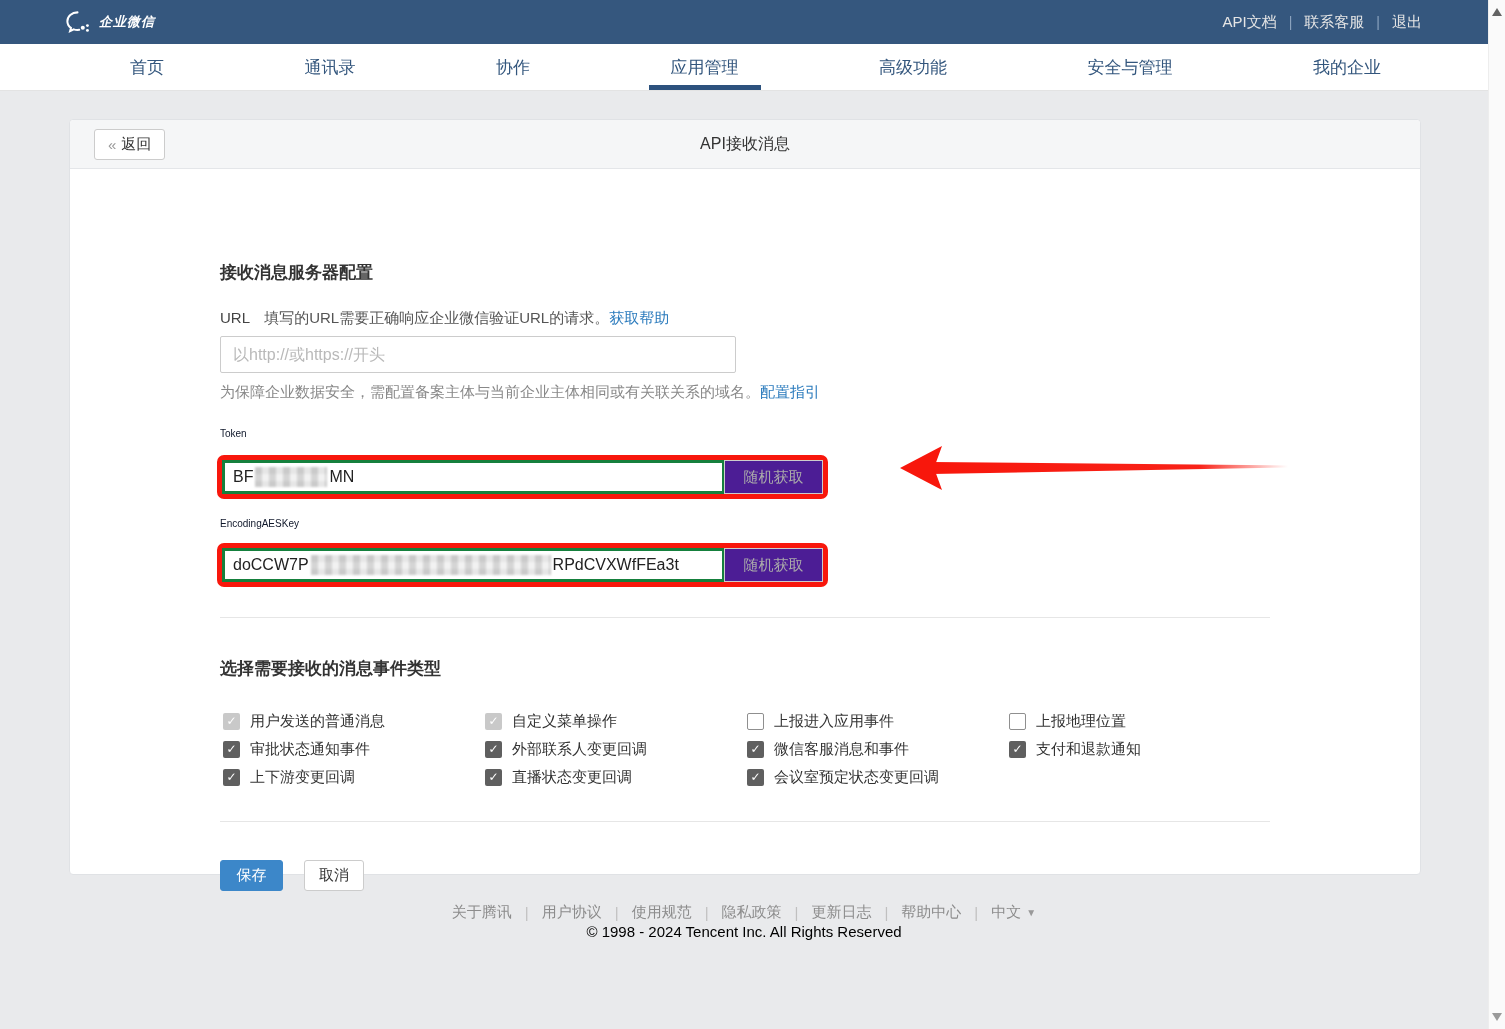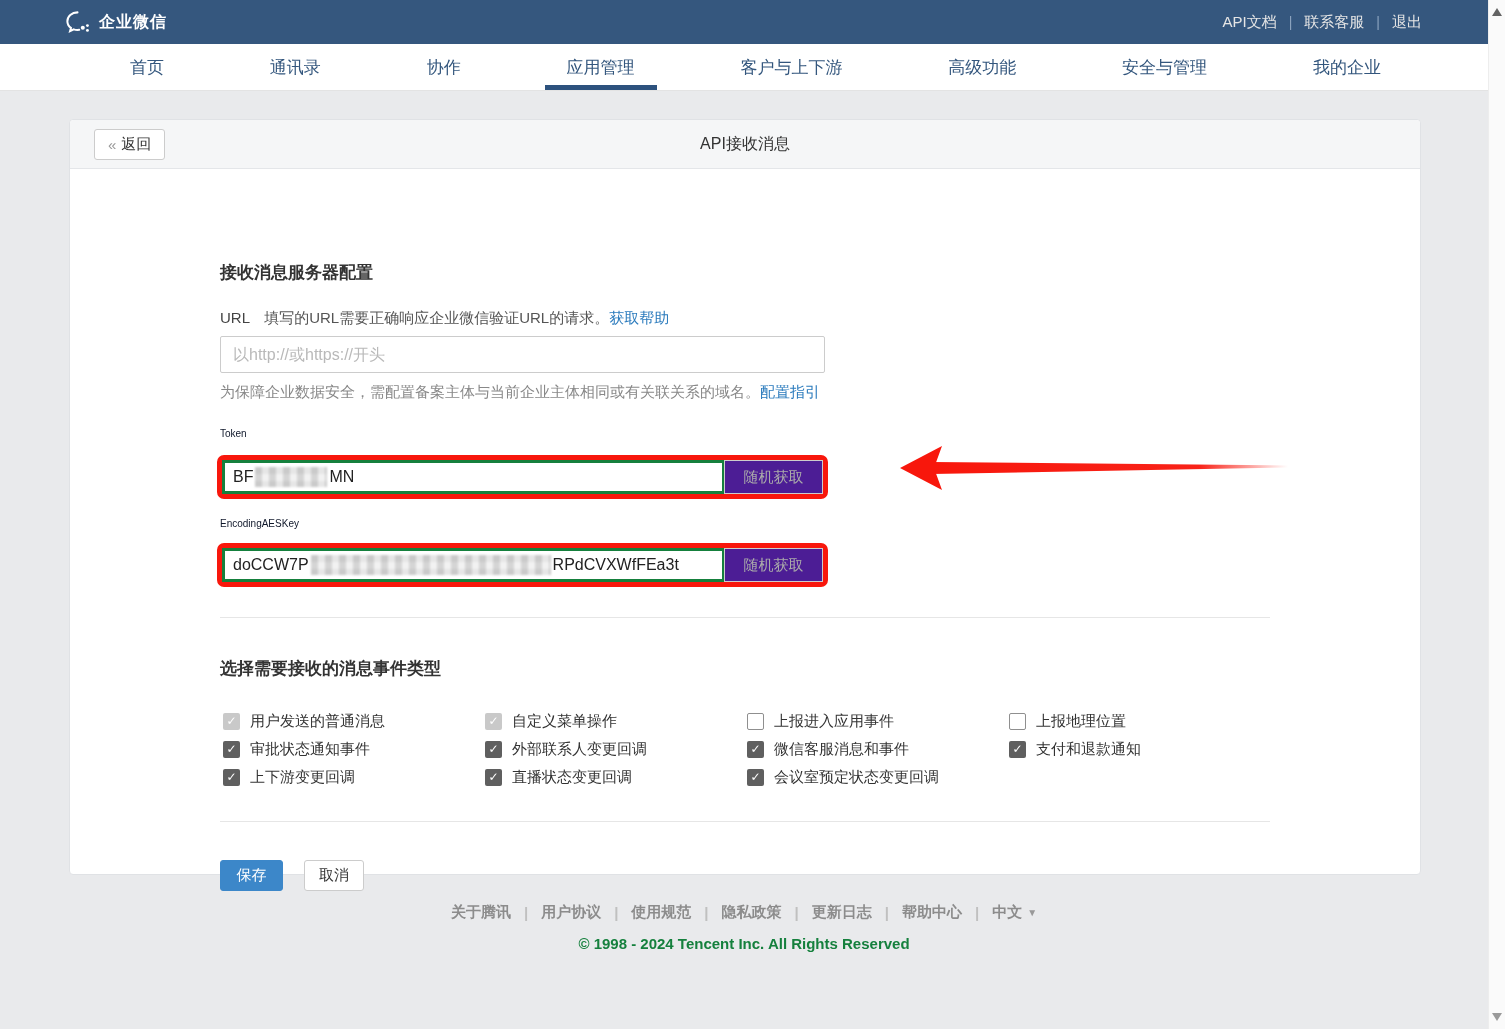--- a/index.html
+++ b/index.html
@@ -13,21 +13,21 @@
 
   
   .topbar {
     position:absolute; left:0; top:0; width:1488px; height:44px;
     background:var(--c_topbar,#35577e);
     display:flex; align-items:center; justify-content:space-between;
     padding:0 66px 0 64px;
   }
   .brand { display:flex; align-items:center; gap:8px; color:#fff; }
   .brand svg { display:block; }
-  .brand-name { font-size:16px; font-weight:bold; letter-spacing:1px; }
+  .brand-name { font-size:13px; font-weight:bold; letter-spacing:1px;font-style:italic; }
   .topbar-links { display:flex; align-items:center; gap:12px; }
   .topbar-link { color:#e5e5e5; font-size:15px; cursor:pointer; text-decoration:none; }
   .topbar-sep { color:#8aa2bd; font-size:14px; }
 
   
   .nav {
     position:absolute; left:0; top:44px; width:1488px; height:47px;
     background:#fff; border-bottom:1px solid #e3e3e3;
   }
   .nav-inner {
@@ -62,21 +62,21 @@
   .card-title { font-size:16px; color:#333; }
 
   .card-body { position:relative; height:706px; }
   
   .sec-title { position:absolute; left:150px; font-size:17px; font-weight:bold; color:#333; }
   .sec1-title { top:92px; }
   .url-row { position:absolute; left:150px; top:140px; font-size:15px; color:#555; }
   .url-row .fld { color:#444; margin-right:10px; }
   a.blue-link { color:var(--c_link,#2b7bbd); text-decoration:none; cursor:pointer; }
   .url-input {
-    position:absolute; left:150px; top:167px; width:605px; height:37px;
+    position:absolute; left:150px; top:167px; width:516px; height:37px;
     border:1px solid #ccc; border-radius:2px; padding:0 12px;
     font-size:16px; color:#333; font-family:inherit; background:#fff;
   }
   .url-input::placeholder { color:#b9b9b9; }
   .url-note { position:absolute; left:150px; top:214px; font-size:15px; color:#888; }
 
   .field-label { position:absolute; left:150px; font-size:10px; color:#0f172a; }
   .token-label { top:259px; }
   .aes-label { top:349px; }
 
@@ -139,27 +139,27 @@
   .cancel-btn {
     min-width:56px; height:31px; background:#fff; color:#333;
     border:1px solid #ccc; border-radius:3px;
     font-size:15px; font-family:inherit; cursor:pointer; padding:0 14px;
   }
 
   
   .red-arrow { position:absolute; left:898px; top:443px; width:395px; height:50px; pointer-events:none; }
 
   
-  .footer { position:absolute; left:0; top:903px; width:1488px; text-align:center;font-weight:bold; }
+  .footer { position:absolute; left:0; top:903px; width:1488px; text-align:center; }
   .footer-links { display:flex; justify-content:center; align-items:center; gap:13px; font-size:15px; color:#8c8c8c; }
   .footer-link { cursor:pointer; }
   .footer-sep { color:#c0c0c0; }
   .lang { display:inline-flex; align-items:center; gap:5px; cursor:pointer; }
   .lang-caret { font-size:10px; color:#999; }
-  .copyright { margin-top:13px; font-size:15px; color:#15803d; }
+  .copyright { margin-top:1px; font-size:15px; color:#000000; }
 
   
   .scrollbar {
     position:absolute; right:0; top:0; width:17px; height:1029px;
     background:#fafafa; border-left:1px solid #ededed;
   }
   .sb-arrow { position:absolute; left:3px; width:0; height:0; border-left:5px solid transparent; border-right:5px solid transparent; }
   .sb-up { top:8px; border-bottom:8px solid #636363; }
   .sb-down { bottom:8px; border-top:8px solid #9a9a9a; }
 </style>
@@ -186,21 +186,20 @@
       <a class="topbar-link">退出</a>
     </div>
 </div>
 
 <div class="nav">
   <div class="nav-inner" id="nav-tabs">
       <div class="nav-tab">首页</div>
       <div class="nav-tab">通讯录</div>
       <div class="nav-tab">协作</div>
       <div class="nav-tab active">应用管理</div>
-      <div class="nav-tab">客户与上下游</div>
       <div class="nav-tab">高级功能</div>
       <div class="nav-tab">安全与管理</div>
       <div class="nav-tab">我的企业</div>
     </div>
 </div>
 
 <div class="card">
   <div class="card-header">
     <div class="back-btn">
       <span class="back-chevrons">«</span>

